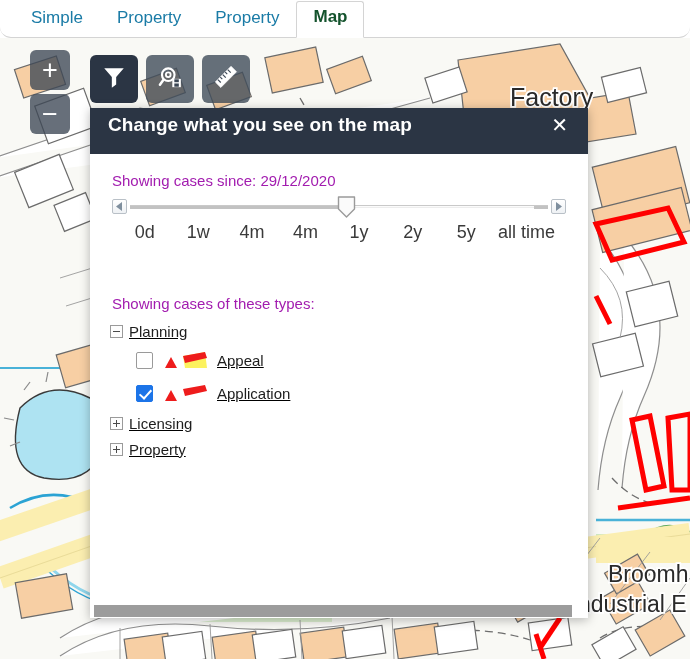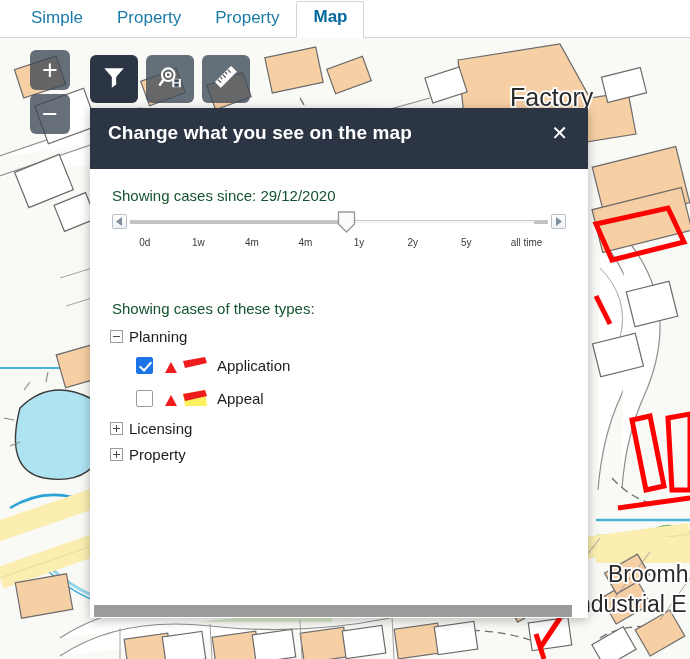--- a/index.html
+++ b/index.html
@@ -14,36 +14,37 @@
 
   
   #tabstrip {
     position: absolute; left: 0; top: 0;
     width: 690px; height: 38px;
     background: #ffffff;
     border-bottom: 1px solid #d4d4d4;
     display: flex;
     align-items: flex-end;
     z-index: 40;
+    border-radius: 11px;
   }
   .tab {
     font-size: 17px;
     color: #1a7ba6;
     padding: 4px 16px 9px 16px;
     line-height: 22px;
     white-space: nowrap;
     cursor: pointer;
     background: transparent;
     border: 1px solid transparent;
     border-bottom: none;
     margin-bottom: -1px;
   }
   .tab:first-child { margin-left: 14px; }
   .tab.active {
-    color: #0369a1;
+    color: #14532d;
     font-weight: bold;
     background: #ffffff;
     border: 1px solid #d4d4d4;
     border-bottom: 1px solid #ffffff;
     border-radius: 3px 3px 0 0;
   }
 
   
   #map {
     position: absolute; left: 0; top: 38px;
@@ -90,21 +91,21 @@
   #dialog {
     position: absolute;
     left: 90px; top: 108px;
     width: 498px; height: 510px;
     background: #ffffff;
     box-shadow: 0 2px 10px rgba(0,0,0,0.28);
     z-index: 30;
     display: flex; flex-direction: column;
   }
   #dlg-header {
-    height: 61px;
+    height: 46px;
     background: #2b3544;
     color: #ffffff;
     display: flex; align-items: center;
     padding: 0 16px 12px 18px;
     flex: 0 0 auto;
   }
   #dlg-title {
     font-size: 19px; font-weight: bold;
     flex: 1 1 auto;
     letter-spacing: 0.1px;
@@ -130,21 +131,21 @@
   #dlg-scrollthumb {
     position: absolute;
     left: 4px; top: 1px;
     width: 478px; height: 12px;
     background: #9c9c9c;
     cursor: pointer;
   }
 
   .sect-label {
     font-size: 15px;
-    color: #14532d;
+    color: #a21caf;
     margin: 0 0 6px 2px;
   }
 
   
   #slider-wrap { margin: 4px 2px 0 2px; position: relative; height: 26px; }
   .sl-arrow {
     position: absolute; top: 4px;
     width: 15px; height: 15px;
     border: 1px solid #b9c0c7;
     background: linear-gradient(#ffffff, #eef1f4);
@@ -176,32 +177,32 @@
     position: absolute;
     top: 1px;
     left: 49.6%;
     width: 19px; height: 22px;
     cursor: pointer;
   }
   #sl-ticks {
     display: flex;
     margin: 1px 0 0 0;
     padding: 0 8px;
-    font-size: 10px;
+    font-size: 18px;
     color: #3a3a3a;
   }
   #sl-ticks span {
     flex: 1 1 0;
     text-align: center;
   }
   #sl-ticks span:last-child { flex: 1.25 1 0; }
 
   
   #types-label { margin-top: 52px; }
-  .tree { margin: 4px 0 0 0; }
+  .tree { margin: 4px 0 0 0; text-decoration: underline; }
   .tree-row {
     display: flex; align-items: center;
     height: 26px;
     font-size: 15px;
     color: #1d1d1d;
   }
   .tree-row.group { cursor: pointer; }
   .expander {
     width: 13px; height: 13px;
     border: 1px solid #9a9a9a;
@@ -473,42 +474,42 @@
     <div class="sect-label" id="types-label">Showing cases of these types:</div>
 
     <div class="tree">
 
       <div class="tree-row group">
         <span class="expander"></span>
         <span class="group-label">Planning</span>
       </div>
 
       <div class="child-row">
-        <span class="cb checked"></span>
-        <span class="symbol">
-          <svg width="50" height="22" viewBox="0 0 50 22">
-            <path d="M4 18 L10 7 L16 18 z" fill="#ee1c1c"></path>
-            <path d="M22 6 L44 2 L46 8 L24 13 z" fill="#ee1c1c"></path>
-          </svg>
-        </span>
-        <span class="child-label">Application</span>
-      </div>
-
-      <div class="child-row">
         <span class="cb"></span>
         <span class="symbol">
           <svg width="50" height="22" viewBox="0 0 50 22">
             <path d="M4 18 L10 7 L16 18 z" fill="#ee1c1c"></path>
             <path d="M22 6 L44 2 L46 18 L24 18 z" fill="#fcf25f"></path>
             <path d="M22 6 L44 2 L46 8 L24 13 z" fill="#ee1c1c"></path>
           </svg>
         </span>
         <span class="child-label">Appeal</span>
       </div>
 
+      <div class="child-row">
+        <span class="cb checked"></span>
+        <span class="symbol">
+          <svg width="50" height="22" viewBox="0 0 50 22">
+            <path d="M4 18 L10 7 L16 18 z" fill="#ee1c1c"></path>
+            <path d="M22 6 L44 2 L46 8 L24 13 z" fill="#ee1c1c"></path>
+          </svg>
+        </span>
+        <span class="child-label">Application</span>
+      </div>
+
 
       <div class="tree-row group">
         <span class="expander plus"></span>
         <span class="group-label">Licensing</span>
       </div>
 
       <div class="tree-row group">
         <span class="expander plus"></span>
         <span class="group-label">Property</span>
       </div>

